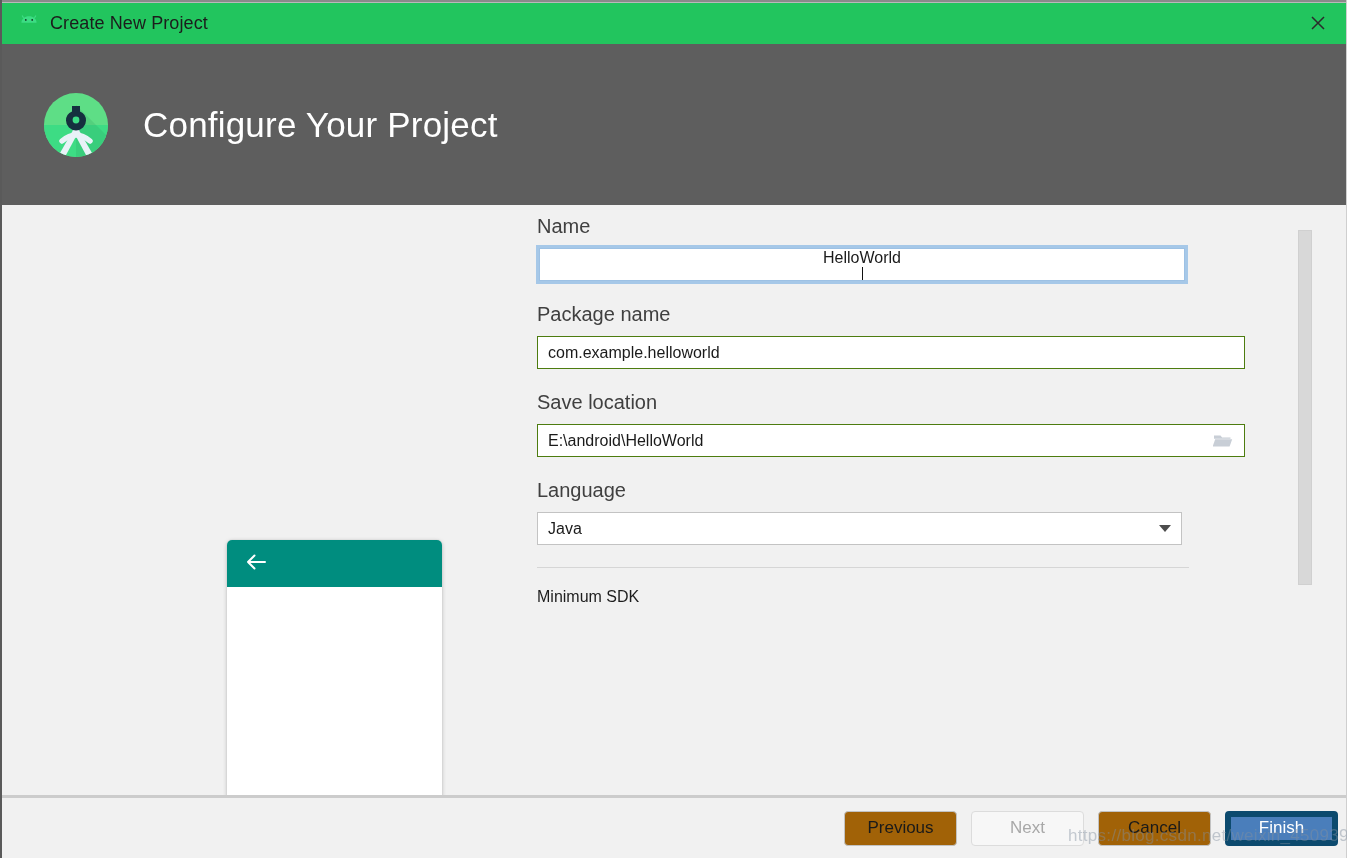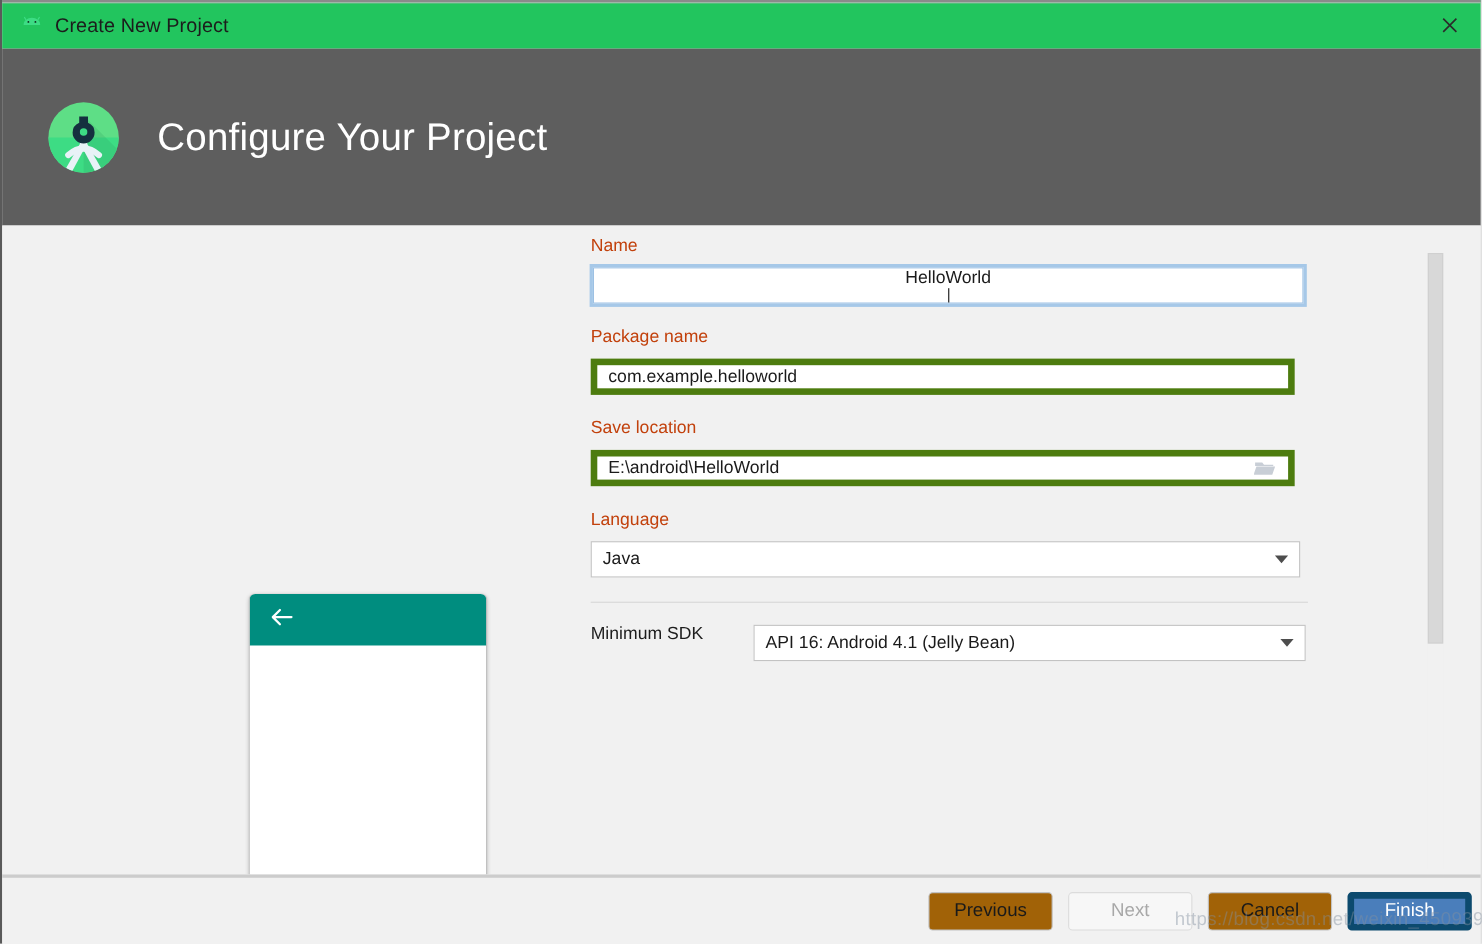--- a/index.html
+++ b/index.html
@@ -110,31 +110,31 @@
 
   
   .form {
     position: absolute;
     left: 535px;
     top: 10px;
     width: 650px;
   }
   .field { margin-bottom: 22px; }
   .field-label {
-    font-size: 16px;
-    color: #c2410c;
+    font-size: 20px;
+    color: #404040;
     margin-bottom: 10px;
     display: block;
   }
   .textbox {
     position: relative;
-    width: 640px;
+    width: 708px;
     height: 33px;
     background: #ffffff;
-    border: 6px solid #4d7c0f;
+    border: 1px solid #4d7c0f;
     display: flex;
     align-items: center;
     padding: 0 10px;
     font-size: 16px;
     color: #1a1a1a;
   }
   .textbox.focused {
     border: 1px solid #9dc1e4;
     outline: 3px solid #a6c8e8;
     outline-offset: 0px;
@@ -364,24 +364,20 @@
         <div class="combo">
           <span>Java</span>
           <span class="arrow"></span>
         </div>
       </div>
 
       <div class="divider"></div>
 
       <div class="sdk-row">
         <span class="sdk-label">Minimum SDK</span>
-        <div class="combo">
-          <span>API 16: Android 4.1 (Jelly Bean)</span>
-          <span class="arrow"></span>
-        </div>
       </div>
 
     </div>
 
     <div class="scrollbar">
       <div class="scrollbar-thumb"></div>
     </div>
 
   </div>
 

